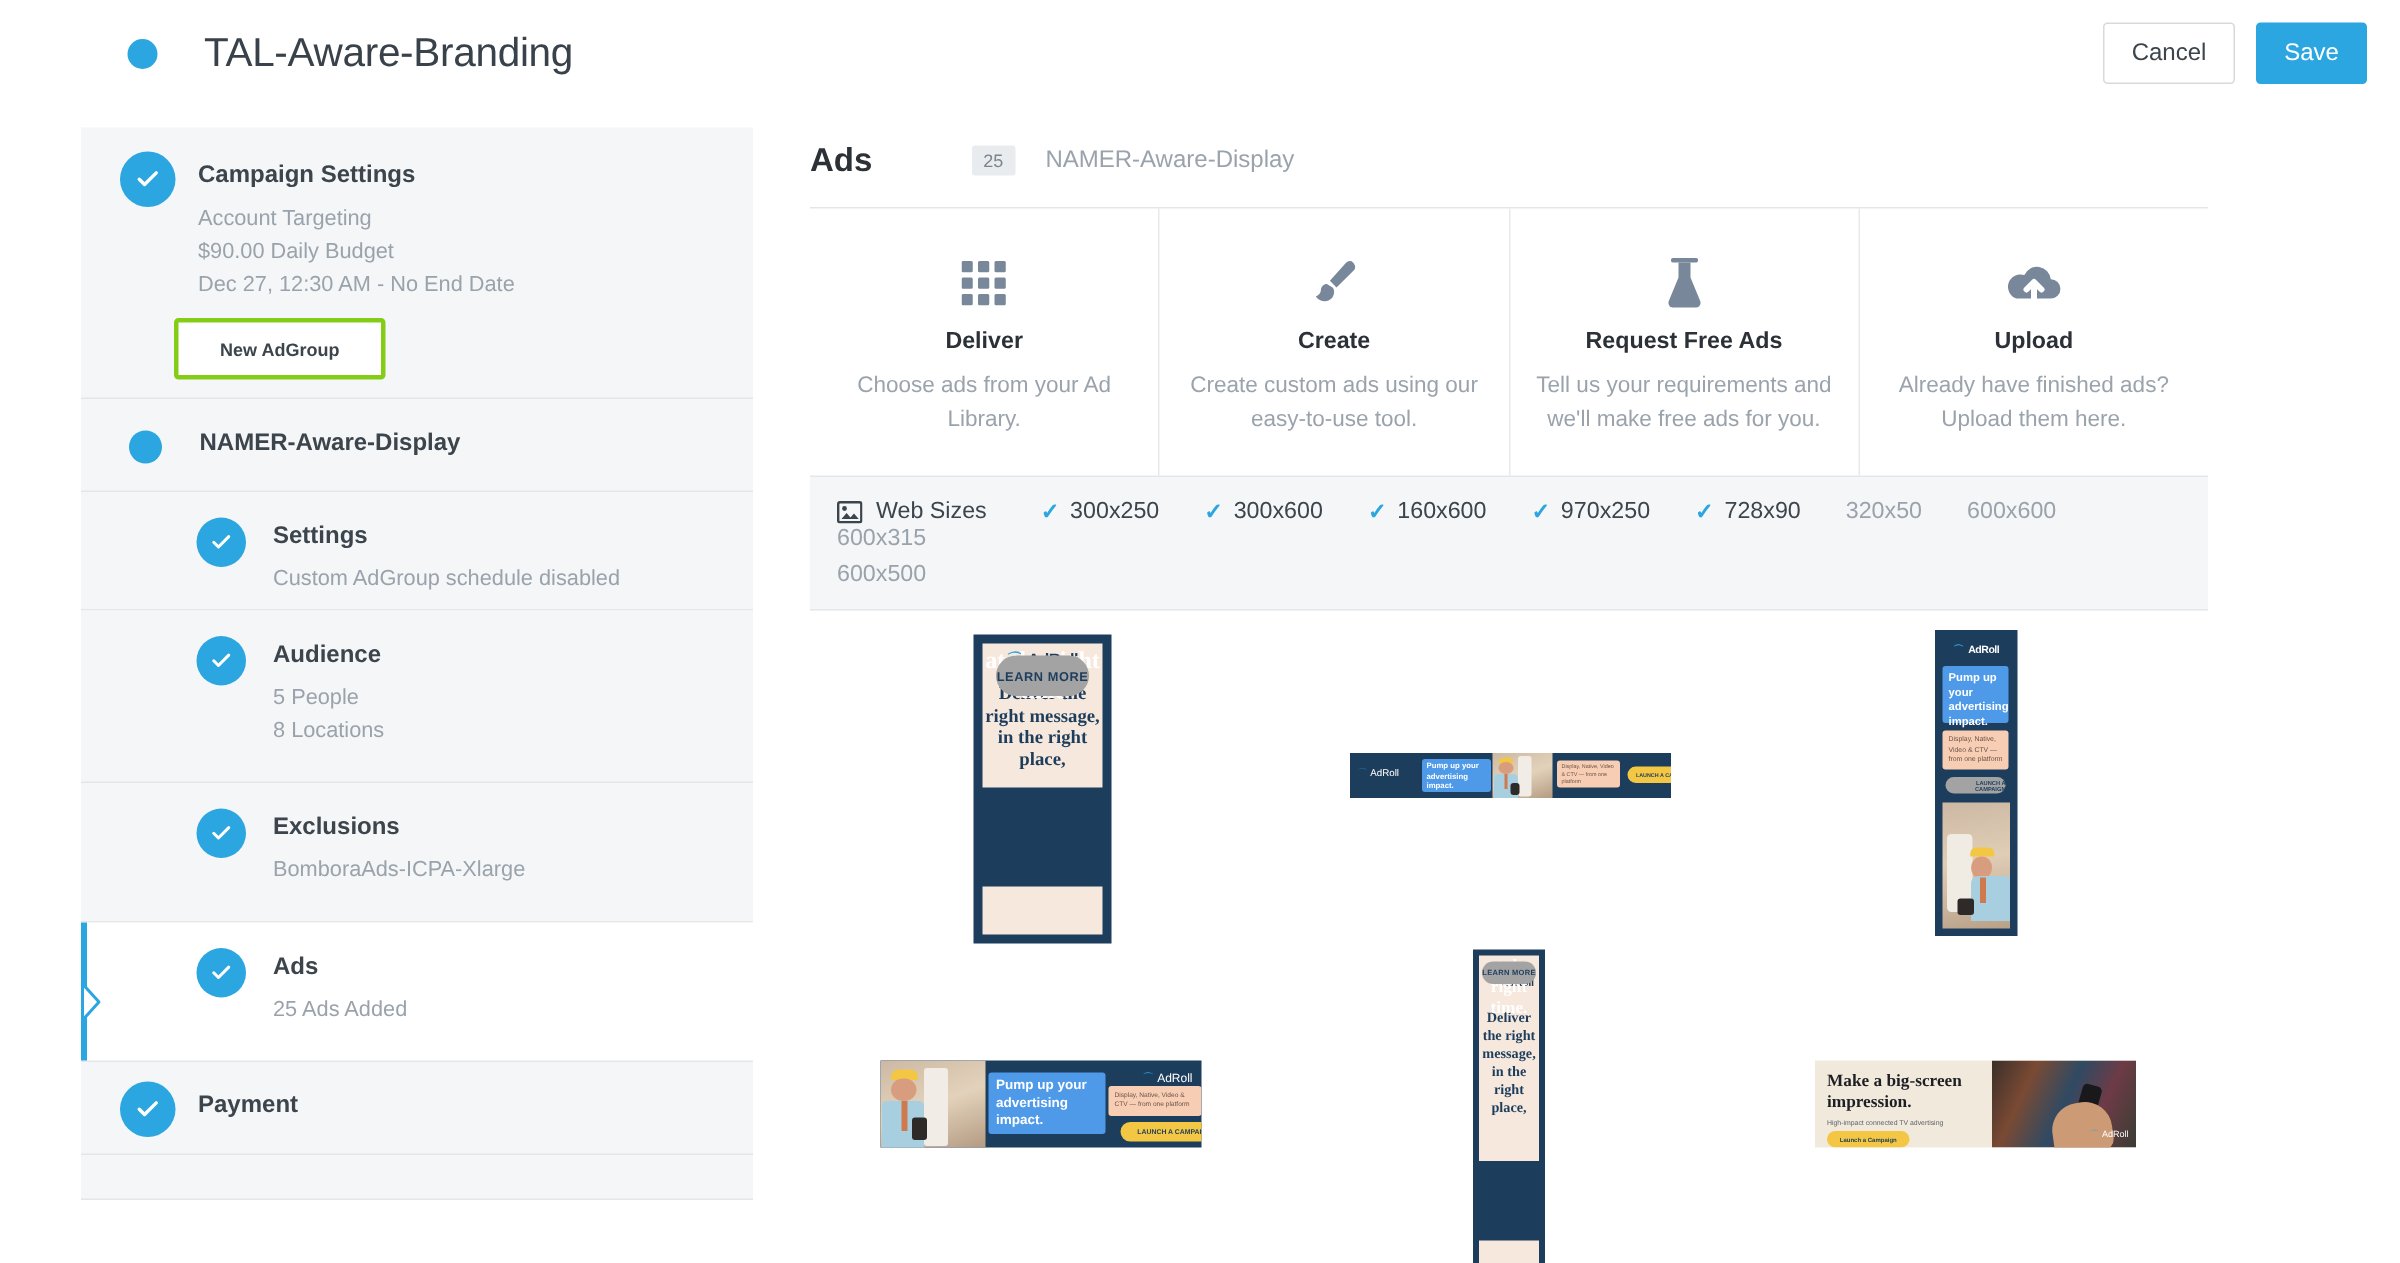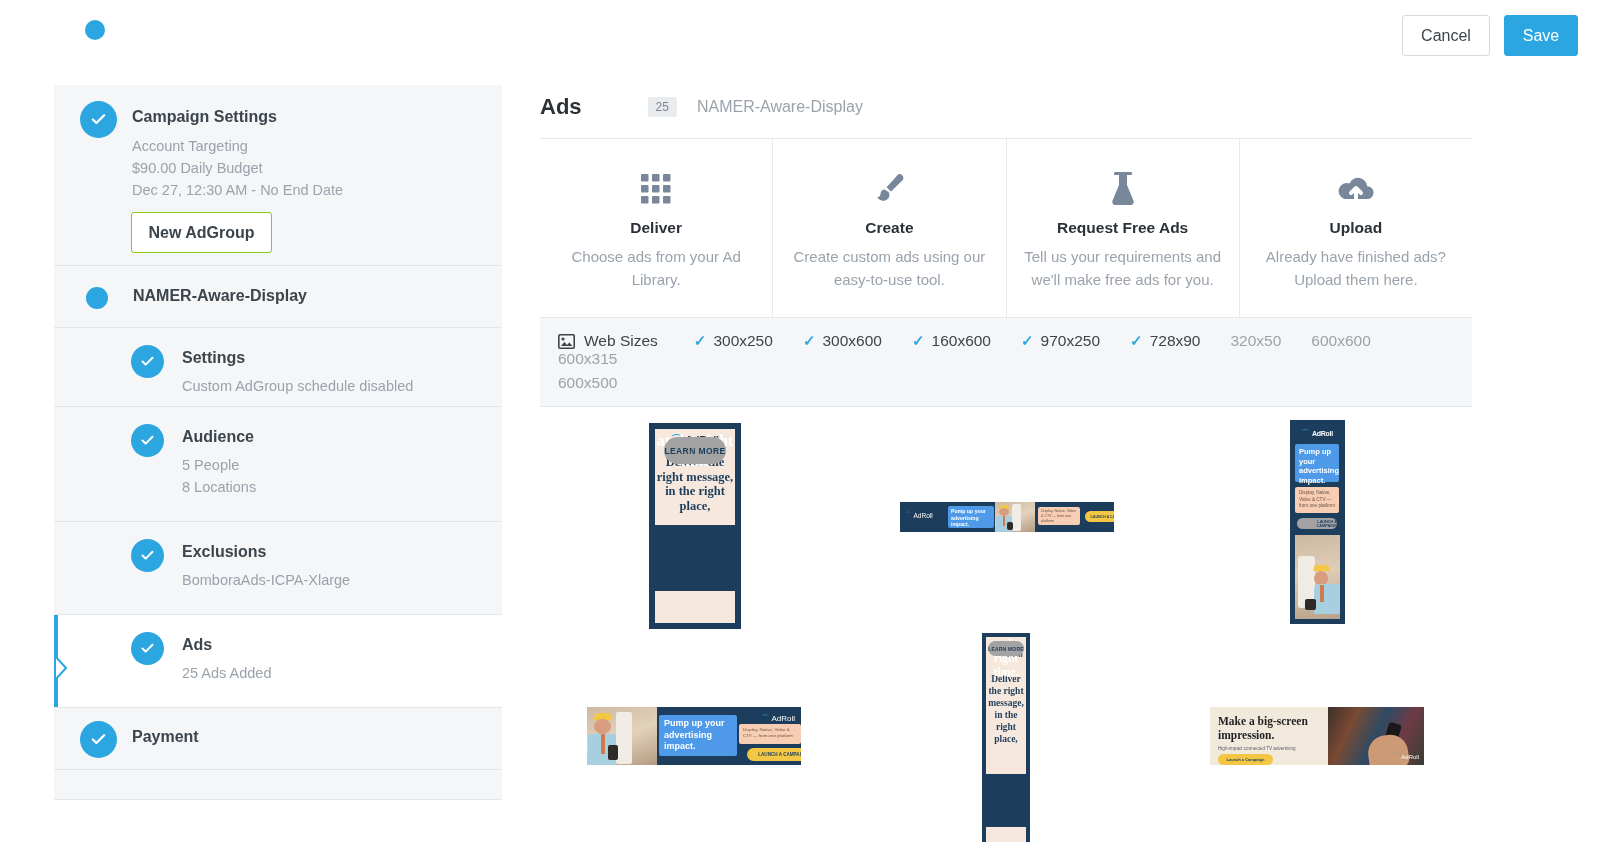--- a/index.html
+++ b/index.html
@@ -32,24 +32,24 @@
             display:flex; align-items:center; justify-content:center; }
   .circle svg { display:block; }
   .sb-label { font-size:16px; font-weight:600; color:#3c444c; }
   .sb-sub { font-size:14.5px; color:#9aa3ac; line-height:22px; }
 
   
   .row-campaign { height:181px; }
   .row-campaign .circle { left:26px; top:16px; width:37px; height:37px; }
   .row-campaign .sb-label { position:absolute; left:78px; top:23px; }
   .row-campaign .sb-sub { position:absolute; left:78px; top:50px; }
-  .new-adgroup { position:absolute; left:77px; top:127px; width:141px; height:41px;
-                 background:#fff; border:1px solid #84cc16; border-radius:3px;
+  .new-adgroup { position:absolute; left:62px; top:127px; width:141px; height:41px;
+                 background:#fff; border:3px solid #84cc16; border-radius:3px;
                  display:flex; align-items:center; justify-content:center;
-                 font-size:16px; font-weight:600; color:#3c444c; cursor:pointer; }
+                 font-size:12px; font-weight:600; color:#3c444c; cursor:pointer; }
 
   
   .row-adgroup { height:62px; }
   .row-adgroup .dot { position:absolute; left:32px; top:21px; width:22px; height:22px;
                       border-radius:50%; background:#2ba6e0; }
   .row-adgroup .sb-label { position:absolute; left:79px; top:21px; }
 
   
   .row-sub { padding:0; }
   .row-sub .circle { position:absolute; left:77px; width:33px; height:33px; }
@@ -252,20 +252,21 @@
   .ctv .ct-logo .swoosh { color:#2ba6e0; } .ctv .ct-logo .wordmark { color:#ffffff; }
 </style>
 </head>
 <body>
 
 <div class="page">
 
   <div class="topbar">
     <div class="title-wrap">
       <span class="title-dot"></span>
+      <span class="page-title">TAL-Aware-Branding</span>
     </div>
     <div class="topbar-actions">
       <div class="btn btn-cancel">Cancel</div>
       <div class="btn btn-save">Save</div>
     </div>
   </div>
 
   <div class="sidebar">
 
     <div class="sb-row row-campaign">

